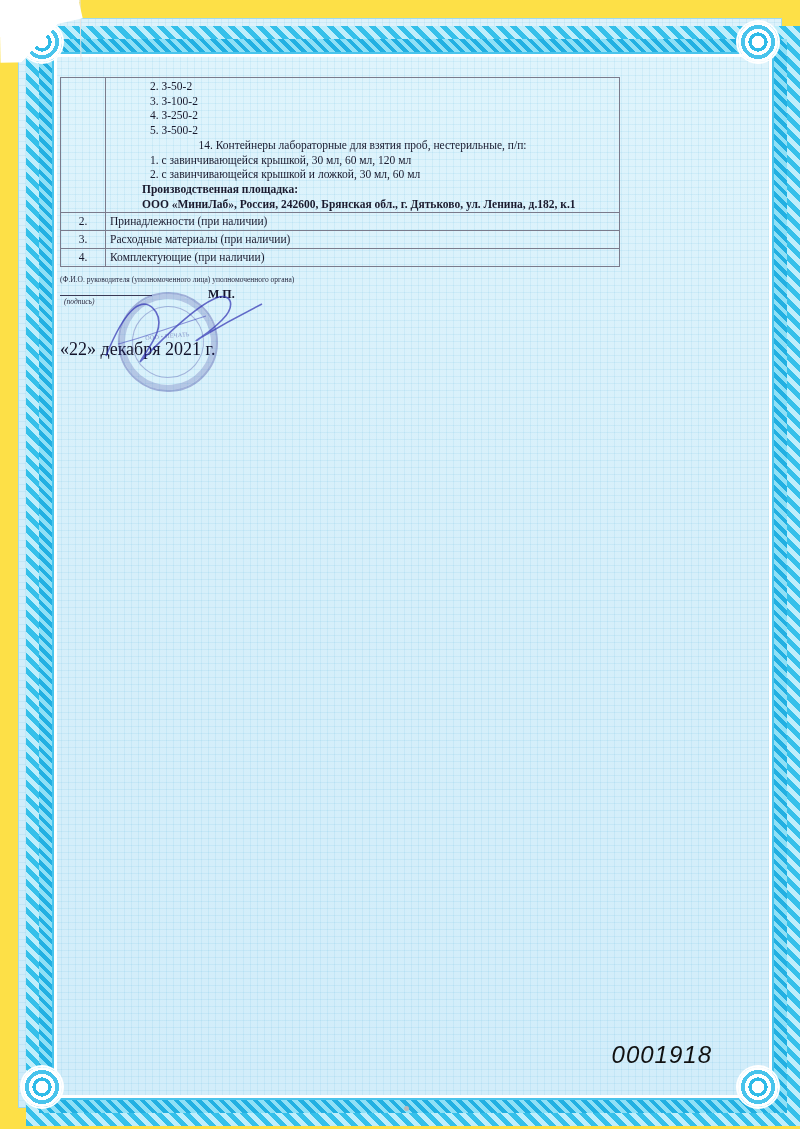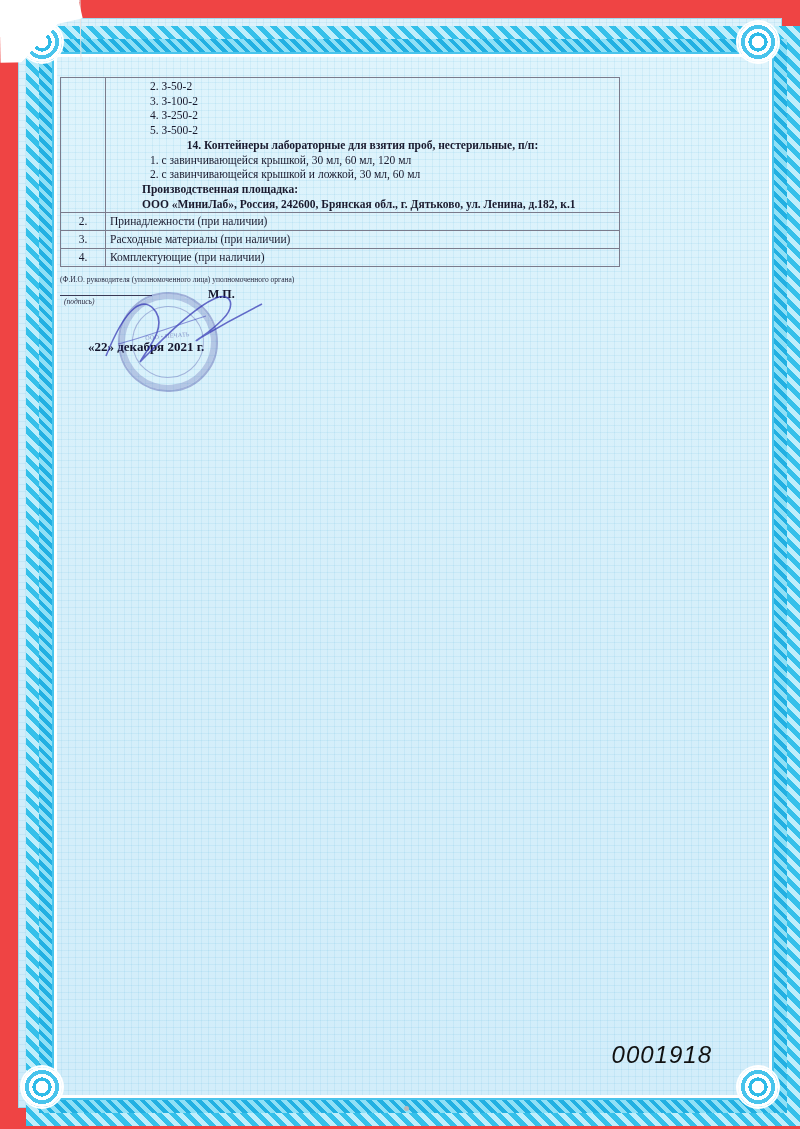--- a/index.html
+++ b/index.html
@@ -7,21 +7,21 @@
     width:800px;height:1129px;
     background:#ffffff;
     font-family:"Liberation Serif", serif;
     overflow:hidden;
     position:relative;
   }
 
   
   .page{
     position:absolute;left:0;top:0;width:800px;height:1129px;
-    background:#ef4444;
+    background:#fde047;
   }
   .blank{
     position:absolute;left:18px;top:18px;width:764px;height:1090px;
     background:
       repeating-linear-gradient(90deg, rgba(0,140,200,.07) 0 1px, rgba(0,0,0,0) 1px 7px),
       repeating-linear-gradient(0deg, rgba(0,140,200,.07) 0 1px, rgba(0,0,0,0) 1px 7px),
       linear-gradient(180deg,#ddf2fb 0%, #d4eefa 40%, #cfecfa 100%);
     box-shadow:0 0 0 1px #9fd9ef inset;
   }
   
@@ -82,21 +82,21 @@
   table.spec td{
     border:1px solid #7b7b8c;
     padding:1px 4px;
     vertical-align:top;
     line-height:1.28;
   }
   td.num{width:36px;text-align:center;}
   .rowline{margin:0;padding:0;}
   .ind2{padding-left:40px;}
   .b{font-weight:bold;padding-left:32px;}
-  .center-b{text-align:center;font-weight:bold;}
+  .center-b{text-align:center;font-weight:normal;}
 
   
   .sign{
     position:absolute;left:60px;top:266px;width:560px;
     font-size:12px;color:#14142b;
   }
   .sign .name{font-weight:bold;font-size:13px;}
   .sign .caption{
     font-size:7.5px;color:#2a2a40;margin-top:9px;
   }
@@ -106,21 +106,21 @@
   .sign .line{
     position:absolute;left:0;top:0;width:92px;border-top:1px solid #3a3a55;
   }
   .sign .podpis{
     position:absolute;left:4px;top:2px;font-size:7.5px;font-style:italic;color:#2a2a40;
   }
   .sign .mp{
     position:absolute;left:148px;top:-8px;font-weight:bold;font-size:12px;
   }
   .sign .date{
-    margin-top:26px;font-weight:bold;font-size:13px;margin-left:28px;
+    margin-top:26px;font-weight:normal;font-size:18px;
   }
 
   
   .stamp{
     position:absolute;left:118px;top:292px;width:96px;height:96px;
     border-radius:50%;
     border:2px solid rgba(48,48,150,.55);
     box-shadow:0 0 0 3px rgba(255,255,255,0) , 0 0 0 5px rgba(48,48,150,.35) inset;
     opacity:.62;
     transform:rotate(-5deg);

